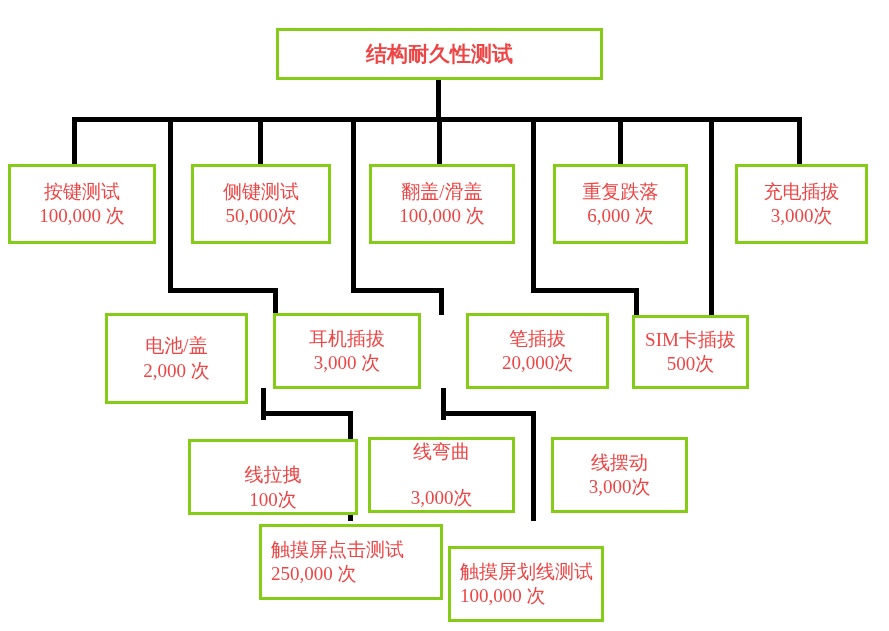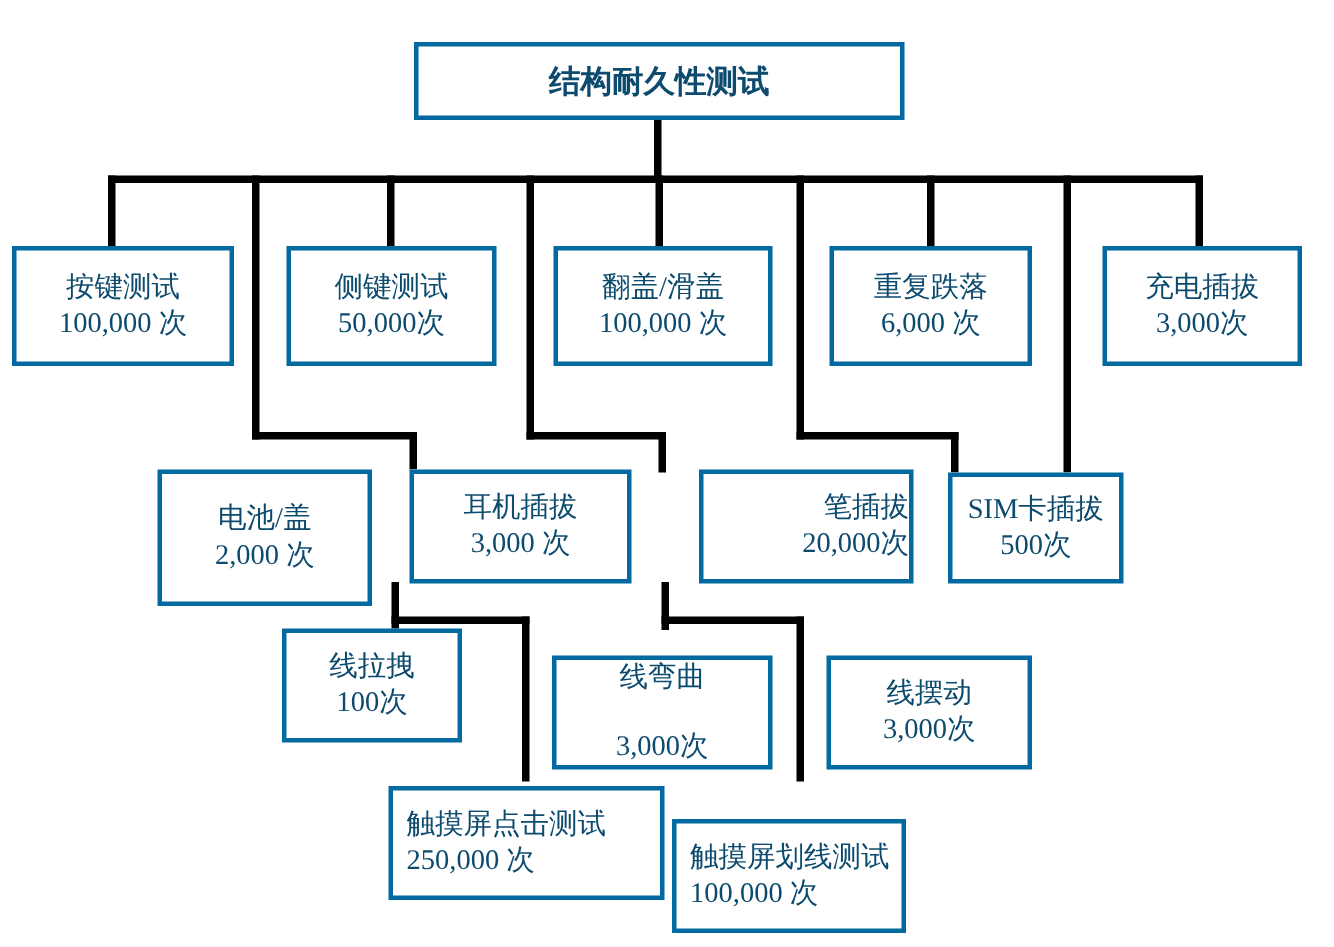--- a/index.html
+++ b/index.html
@@ -11,28 +11,28 @@
     position: relative;
     width: 889px;
     height: 631px;
     background: #ffffff;
     overflow: hidden;
     font-family: "Liberation Serif", "DejaVu Serif", serif;
   }
   .node {
     position: absolute;
     box-sizing: border-box;
-    border: 3px solid #0369a1;
+    border: 3px solid #84cc16;
     background: #ffffff;
     display: flex;
     flex-direction: column;
     align-items: center;
     justify-content: center;
     line-height: 1.28;
-    color: #0c4a6e;
+    color: #ef4444;
     z-index: 5;
   }
   .node .ln {
     white-space: pre;
     font-size: 19px;
   }
   .node.root {
     font-weight: bold;
   }
   .node.root .ln {
@@ -117,31 +117,31 @@
   <div class="node" style="left:105px; top:313px; width:143px; height:91px;">
     <span class="ln">电池/盖</span>
     <span class="ln">2,000 次</span>
   </div>
 
   <div class="node" style="left:273px; top:313px; width:148px; height:76px;">
     <span class="ln">耳机插拔</span>
     <span class="ln">3,000 次</span>
   </div>
 
-  <div class="node" style="left:466px; top:313px; width:143px; height:76px;align-items:flex-end;">
+  <div class="node" style="left:466px; top:313px; width:143px; height:76px;">
     <span class="ln">笔插拔</span>
     <span class="ln">20,000次</span>
   </div>
 
   <div class="node" style="left:632px; top:315px; width:117px; height:74px;">
     <span class="ln">SIM卡插拔</span>
     <span class="ln">500次</span>
   </div>
 
-  <div class="node" style="left:188px; top:419px; width:120px; height:76px;">
+  <div class="node" style="left:188px; top:439px; width:170px; height:76px;justify-content:flex-end;">
     <span class="ln">线拉拽</span>
     <span class="ln">100次</span>
   </div>
 
   <div class="node" style="left:368px; top:437px; width:147px; height:76px;justify-content:space-between;">
     <span class="ln">线弯曲</span>
     <span class="ln">3,000次</span>
   </div>
 
   <div class="node" style="left:551px; top:437px; width:137px; height:76px;">

